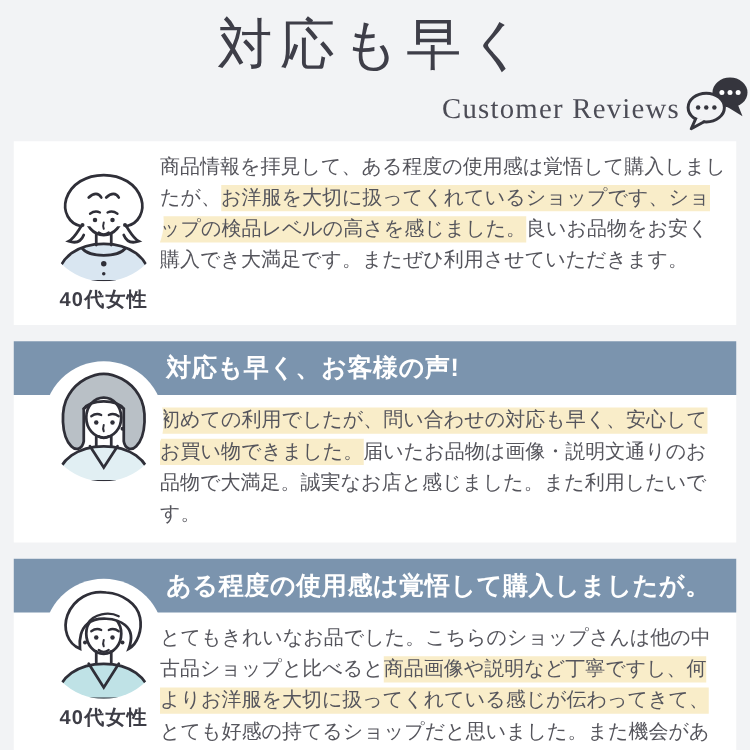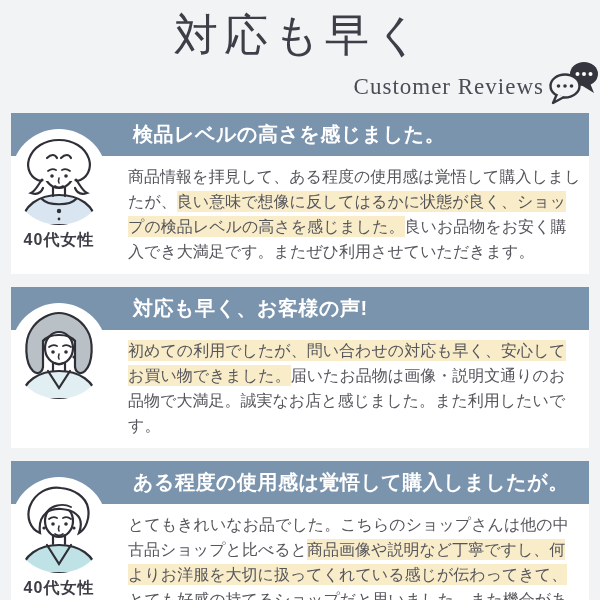--- a/index.html
+++ b/index.html
@@ -43,21 +43,21 @@
   }
   .card-bar{
     height:43px;background:var(--bar-blue);
     display:flex;align-items:center;padding-left:122px;
   }
   .review-title{
     margin:0;color:var(--bar-text);
     font-size:20px;font-weight:700;letter-spacing:0.5px;white-space:nowrap;
   }
   .avatar{
-    position:absolute;left:0;top:16px;width:96px;text-align:center;
+    position:absolute;left:24px;top:16px;width:96px;text-align:center;
   }
   .avatar-circle{
     width:96px;height:96px;border-radius:50%;
     background:#fff;overflow:hidden;margin:0 auto;
   }
   .avatar-circle svg{display:block;width:96px;height:96px;}
   .reviewer-label{
     margin-top:5px;font-size:16px;font-weight:600;
     color:#3d3d46;letter-spacing:1px;
   }
@@ -97,23 +97,20 @@
           <circle cx="23.5" cy="27" r="1.8" fill="#35353d"></circle>
         </g>
       </svg>
     </span>
   </div>
 </header>
 
 <main class="reviews">
 
   <article class="review-card">
-    <div class="card-bar">
-      <h2 class="review-title">検品レベルの高さを感じました。</h2>
-    </div>
     <div class="avatar">
       <div class="avatar-circle" aria-label="woman-40s-curly-hair-icon">
         <svg viewBox="0 0 96 96" fill="none" stroke="#2f2f38" stroke-width="2.2" stroke-linecap="round">
           <path d="M10,96 C12,76 28,66 48,66 C68,66 84,76 86,96 Z" fill="#d9e6f1"></path>
           <path d="M31,70 C37,77 59,77 65,70" fill="none"></path>
           <path d="M42,56 L42,67 M54,56 L54,67"></path>
           <ellipse cx="48" cy="42" rx="15" ry="17" fill="#ffffff"></ellipse>
           <path d="M30,52 C20,50 15,40 18,30 C22,18 34,11 48,11 C62,11 74,18 78,30 C81,40 76,50 66,52" fill="#ffffff"></path>
           <path d="M30,52 C26,58 24,62 20,64 C26,66 30,64 32,59" fill="#ffffff"></path>
           <path d="M66,52 C70,58 72,62 76,64 C70,66 66,64 64,59" fill="#ffffff"></path>
@@ -125,21 +122,21 @@
           <path d="M44,57 q4,3 8,0" stroke-width="1.8"></path>
           <circle cx="31" cy="51" r="1.6" fill="#2f2f38" stroke="none"></circle>
           <circle cx="65" cy="51" r="1.6" fill="#2f2f38" stroke="none"></circle>
           <circle cx="48" cy="82" r="2.2" fill="#2f2f38" stroke="none"></circle>
           <circle cx="48" cy="90" r="1.4" fill="#2f2f38" stroke="none"></circle>
         </svg>
       </div>
       <div class="reviewer-label">40代女性</div>
     </div>
     <div class="card-body">
-      <p><span>商品情報を拝見して、ある程度の使用感は覚悟して購入しましたが、</span><mark>良い意味で想像に反してはるかに状態が良く、ショップの検品レベルの高さを感じました。</mark><span>良いお品物をお安く購入でき大満足です。またぜひ利用させていただきます。</span></p>
+      <p><span>商品情報を拝見して、ある程度の使用感は覚悟して購入しましたが、</span><mark>お洋服を大切に扱ってくれているショップです、ショップの検品レベルの高さを感じました。</mark><span>良いお品物をお安く購入でき大満足です。またぜひ利用させていただきます。</span></p>
     </div>
   </article>
 
   <article class="review-card">
     <div class="card-bar">
       <h2 class="review-title">対応も早く、お客様の声!</h2>
     </div>
     <div class="avatar">
       <div class="avatar-circle" aria-label="woman-50s-bob-hair-icon">
         <svg viewBox="0 0 96 96" fill="none" stroke="#2f2f38" stroke-width="2.2" stroke-linecap="round">

